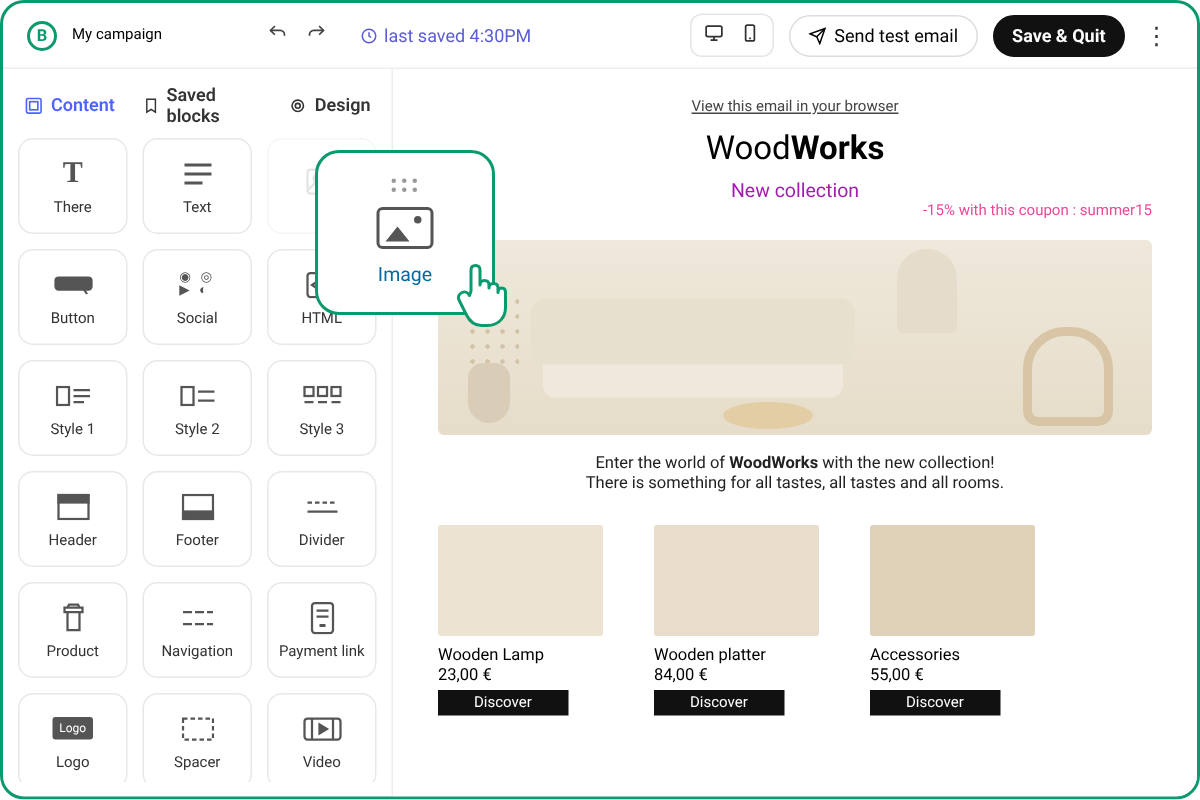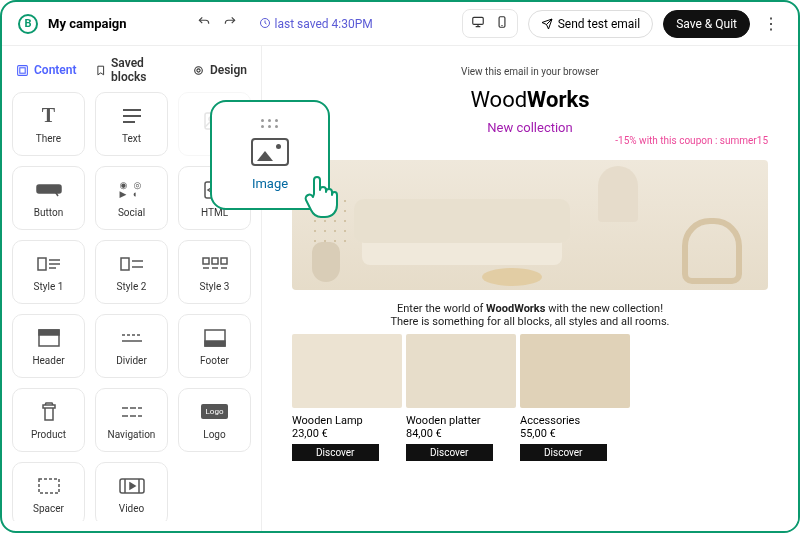--- a/index.html
+++ b/index.html
@@ -1,54 +1,54 @@
 <!DOCTYPE html>
 <html><head>
 <meta charset="utf-8">
 <style>
 *{box-sizing:border-box;margin:0;padding:0;font-family:-apple-system,BlinkMacSystemFont,"Segoe UI",Roboto,sans-serif}
 body{background:#fff;width:800px;height:533px;overflow:hidden;position:relative}
 .app{border:2px solid #0b996e;border-radius:16px;width:800px;height:533px;overflow:hidden;display:flex;flex-direction:column;background:#fff}
 .topbar{height:44px;display:flex;align-items:center;padding:0 16px;gap:10px;border-bottom:1px solid #eee}
 .logo{width:20px;height:20px;border-radius:50%;border:2px solid #0b996e;display:flex;align-items:center;justify-content:center;color:#0b996e;font-weight:700;font-size:11px}
-.title{font-weight:700;font-size:13px}
+.title{font-weight:400;font-size:10px}
 .undo-redo{display:flex;gap:12px;margin-left:60px;color:#444}
 .undo-redo svg{width:14px;height:14px}
-.last-saved{color:#5b5bd6;font-size:12px;margin-left:12px;display:flex;gap:4px}
+.last-saved{color:#5b5bd6;font-size:12px;margin-left:12px;display:flex;align-items:center;gap:4px}
 .spacer{flex:1}
 .dev-icons{display:flex;gap:10px;color:#333;align-items:center;padding:4px 8px;border:1px solid #e5e5e5;border-radius:8px}
 .dev-icons svg{width:14px;height:14px}
 .btn{border:1px solid #ddd;background:#fff;border-radius:18px;padding:6px 12px;font-size:12px;display:flex;align-items:center;gap:5px;cursor:pointer}
-.btn-dark{background:#111;color:#fff;border-color:#111;font-weight:400}
+.btn-dark{background:#111;color:#fff;border-color:#111;font-weight:700}
 .more{width:22px;height:30px;display:flex;align-items:center;justify-content:center;color:#333}
 .body{flex:1;display:flex;overflow:hidden}
 .sidebar{width:260px;border-right:1px solid #eee;display:flex;flex-direction:column;padding:0 10px 10px}
 .tabs{display:flex;gap:18px;padding:10px 4px 8px;font-size:12px;font-weight:600;color:#333}
 .tabs .tab{display:flex;align-items:center;gap:5px;cursor:pointer}
 .tabs .active{color:#4f63ff}
 .tabs svg{width:13px;height:13px}
 .grid{display:grid;grid-template-columns:repeat(3,1fr);gap:10px;overflow:auto}
 .block{border:1px solid #e8e8e8;border-radius:10px;height:64px;display:flex;flex-direction:column;align-items:center;justify-content:center;gap:6px;font-size:10px;color:#333;background:#fff}
 .block .ic{height:22px;display:flex;align-items:center;justify-content:center;color:#555}
 .canvas{flex:1;overflow:auto;padding:20px 30px;background:#fff}
-.browser-link{text-align:center;font-size:10px;color:#444}
+.browser-link{text-align:center;font-size:10px;text-decoration:underline;color:#444}
 .brand{text-align:center;font-size:22px;margin-top:10px}
 .brand b{font-weight:700}
 .promo1{text-align:center;color:#a21caf;font-size:13px;margin-top:8px}
 .promo2{text-align:right;color:#ec4899;font-size:10px}
 .hero{width:100%;height:130px;background:linear-gradient(180deg,#efe8db,#e6dcc9);border-radius:4px;margin-top:14px;position:relative;overflow:hidden}
 .couch{position:absolute;left:70px;top:45px;width:200px;height:60px;background:#f0e9db;border-radius:8px}
 .couch:before{content:"";position:absolute;left:-8px;top:-6px;width:216px;height:44px;background:#e8e0cf;border-radius:10px}
 .vase{position:absolute;left:20px;bottom:8px;width:28px;height:40px;background:#d9cdb7;border-radius:10px 10px 14px 14px}
 .grass{position:absolute;left:18px;bottom:44px;width:36px;height:50px;background:radial-gradient(circle,#d2c3a5 20%,transparent 22%) 0 0/10px 10px}
 .arch{position:absolute;right:130px;top:6px;width:40px;height:56px;background:#e6dccb;border-radius:20px 20px 4px 4px}
 .chair{position:absolute;right:26px;bottom:6px;width:60px;height:66px;border:6px solid #d7c5a5;border-radius:28px 28px 10px 10px;background:transparent}
 .table{position:absolute;left:190px;bottom:4px;width:60px;height:18px;background:#e2cda4;border-radius:50%}
 .intro{text-align:center;font-size:11px;margin-top:12px;color:#222}
-.products{display:flex;gap:4px;margin-top:6px}
+.products{display:flex;gap:34px;margin-top:22px}
 .prod{width:110px}
 .pimg{width:110px;height:74px;background:#ece3d2;border-radius:2px}
 .pimg.p2{background:#e7ddca}
 .pimg.p3{background:#e0d2b8}
 .pname{font-size:11px;margin-top:6px}
 .pprice{font-size:11px}
 .discover{display:inline-block;background:#111;color:#fff;font-size:10px;padding:3px 24px;margin-top:4px}
 .drag{position:absolute;left:210px;top:100px;width:120px;height:110px;background:#fff;border:2px solid #0b996e;border-radius:16px;display:flex;flex-direction:column;align-items:center;justify-content:center;gap:10px}
 .drag .dots{display:grid;grid-template-columns:repeat(3,4px);gap:3px}
 .drag .dots span{width:3px;height:3px;background:#999;border-radius:50%}
@@ -215,35 +215,35 @@
             <div class="ic">
               <svg width="22" height="18" viewBox="0 0 22 18" fill="none" stroke="#555" stroke-width="1.5">
                 <rect x="1" y="1" width="20" height="16"></rect>
                 <rect x="1" y="1" width="20" height="5" fill="#555"></rect>
               </svg>
             </div>
             <span>Header</span>
           </div>
     <div class="block">
             <div class="ic">
+              <svg width="22" height="18" viewBox="0 0 22 18" fill="none" stroke="#555" stroke-width="1.5">
+                <rect x="1" y="1" width="20" height="16"></rect>
+                <rect x="1" y="12" width="20" height="5" fill="#555"></rect>
+              </svg>
+            </div>
+            <span>Footer</span>
+          </div>
+    <div class="block">
+            <div class="ic">
               <svg width="24" height="10" viewBox="0 0 24 10" stroke="#555" stroke-width="1.5">
                 <line x1="2" y1="2" x2="22" y2="2" stroke-dasharray="3 2"></line>
                 <line x1="2" y1="8" x2="22" y2="8"></line>
               </svg>
             </div>
             <span>Divider</span>
-          </div>
-    <div class="block">
-            <div class="ic">
-              <svg width="22" height="18" viewBox="0 0 22 18" fill="none" stroke="#555" stroke-width="1.5">
-                <rect x="1" y="1" width="20" height="16"></rect>
-                <rect x="1" y="12" width="20" height="5" fill="#555"></rect>
-              </svg>
-            </div>
-            <span>Footer</span>
           </div>
     <div class="block">
             <div class="ic">
               <svg width="20" height="20" viewBox="0 0 20 20" fill="none" stroke="#555" stroke-width="1.5">
                 <path d="M4 3h12v3H4zM6 6v12h8V6M6 3l1-2h6l1 2"></path>
               </svg>
             </div>
             <span>Product</span>
           </div>
     <div class="block">
@@ -251,20 +251,31 @@
               <svg width="24" height="14" viewBox="0 0 24 14" stroke="#555" stroke-width="1.5">
                 <line x1="2" y1="3" x2="8" y2="3"></line>
                 <line x1="10" y1="3" x2="16" y2="3"></line>
                 <line x1="18" y1="3" x2="22" y2="3"></line>
                 <line x1="2" y1="11" x2="8" y2="11"></line>
                 <line x1="10" y1="11" x2="16" y2="11"></line>
                 <line x1="18" y1="11" x2="22" y2="11"></line>
               </svg>
             </div>
             <span>Navigation</span>
+          </div>
+    <div class="block">
+            <div class="ic">
+              <svg width="20" height="22" viewBox="0 0 20 22" fill="none" stroke="#555" stroke-width="1.5">
+                <rect x="3" y="1" width="14" height="20" rx="2"></rect>
+                <line x1="6" y1="6" x2="14" y2="6"></line>
+                <line x1="6" y1="10" x2="14" y2="10"></line>
+                <path d="M8 16h4" stroke-width="2"></path>
+              </svg>
+            </div>
+            <span>Payment link</span>
           </div>
     <div class="block">
             <div class="ic">
               <div style="background:#555;color:#fff;font-size:8px;padding:3px 5px;border-radius:2px">Logo</div>
             </div>
             <span>Logo</span>
           </div>
     <div class="block">
             <div class="ic">
               <svg width="22" height="16" viewBox="0 0 22 16" fill="none" stroke="#555" stroke-width="1.5" stroke-dasharray="3 2">
@@ -295,21 +306,21 @@
    <div class="hero">
     <div class="grass"></div>
           <div class="vase"></div>
           <div class="couch"></div>
           <div class="arch"></div>
           <div class="table"></div>
           <div class="chair"></div>
    </div>
    <div class="intro">
     <span>Enter the world of </span><b>WoodWorks</b><span> with the new collection!</span><br>
-    <span>There is something for all blocks, all styles and all rooms.</span>
+    <span>There is something for all tastes, all tastes and all rooms.</span>
    </div>
    <div class="products">
     <div class="prod">
      <div class="pimg"></div>
      <div class="pname">Wooden Lamp</div>
      <div class="pprice">23,00 €</div>
      <div class="discover">Discover</div>
     </div>
     <div class="prod">
      <div class="pimg p2"></div>

